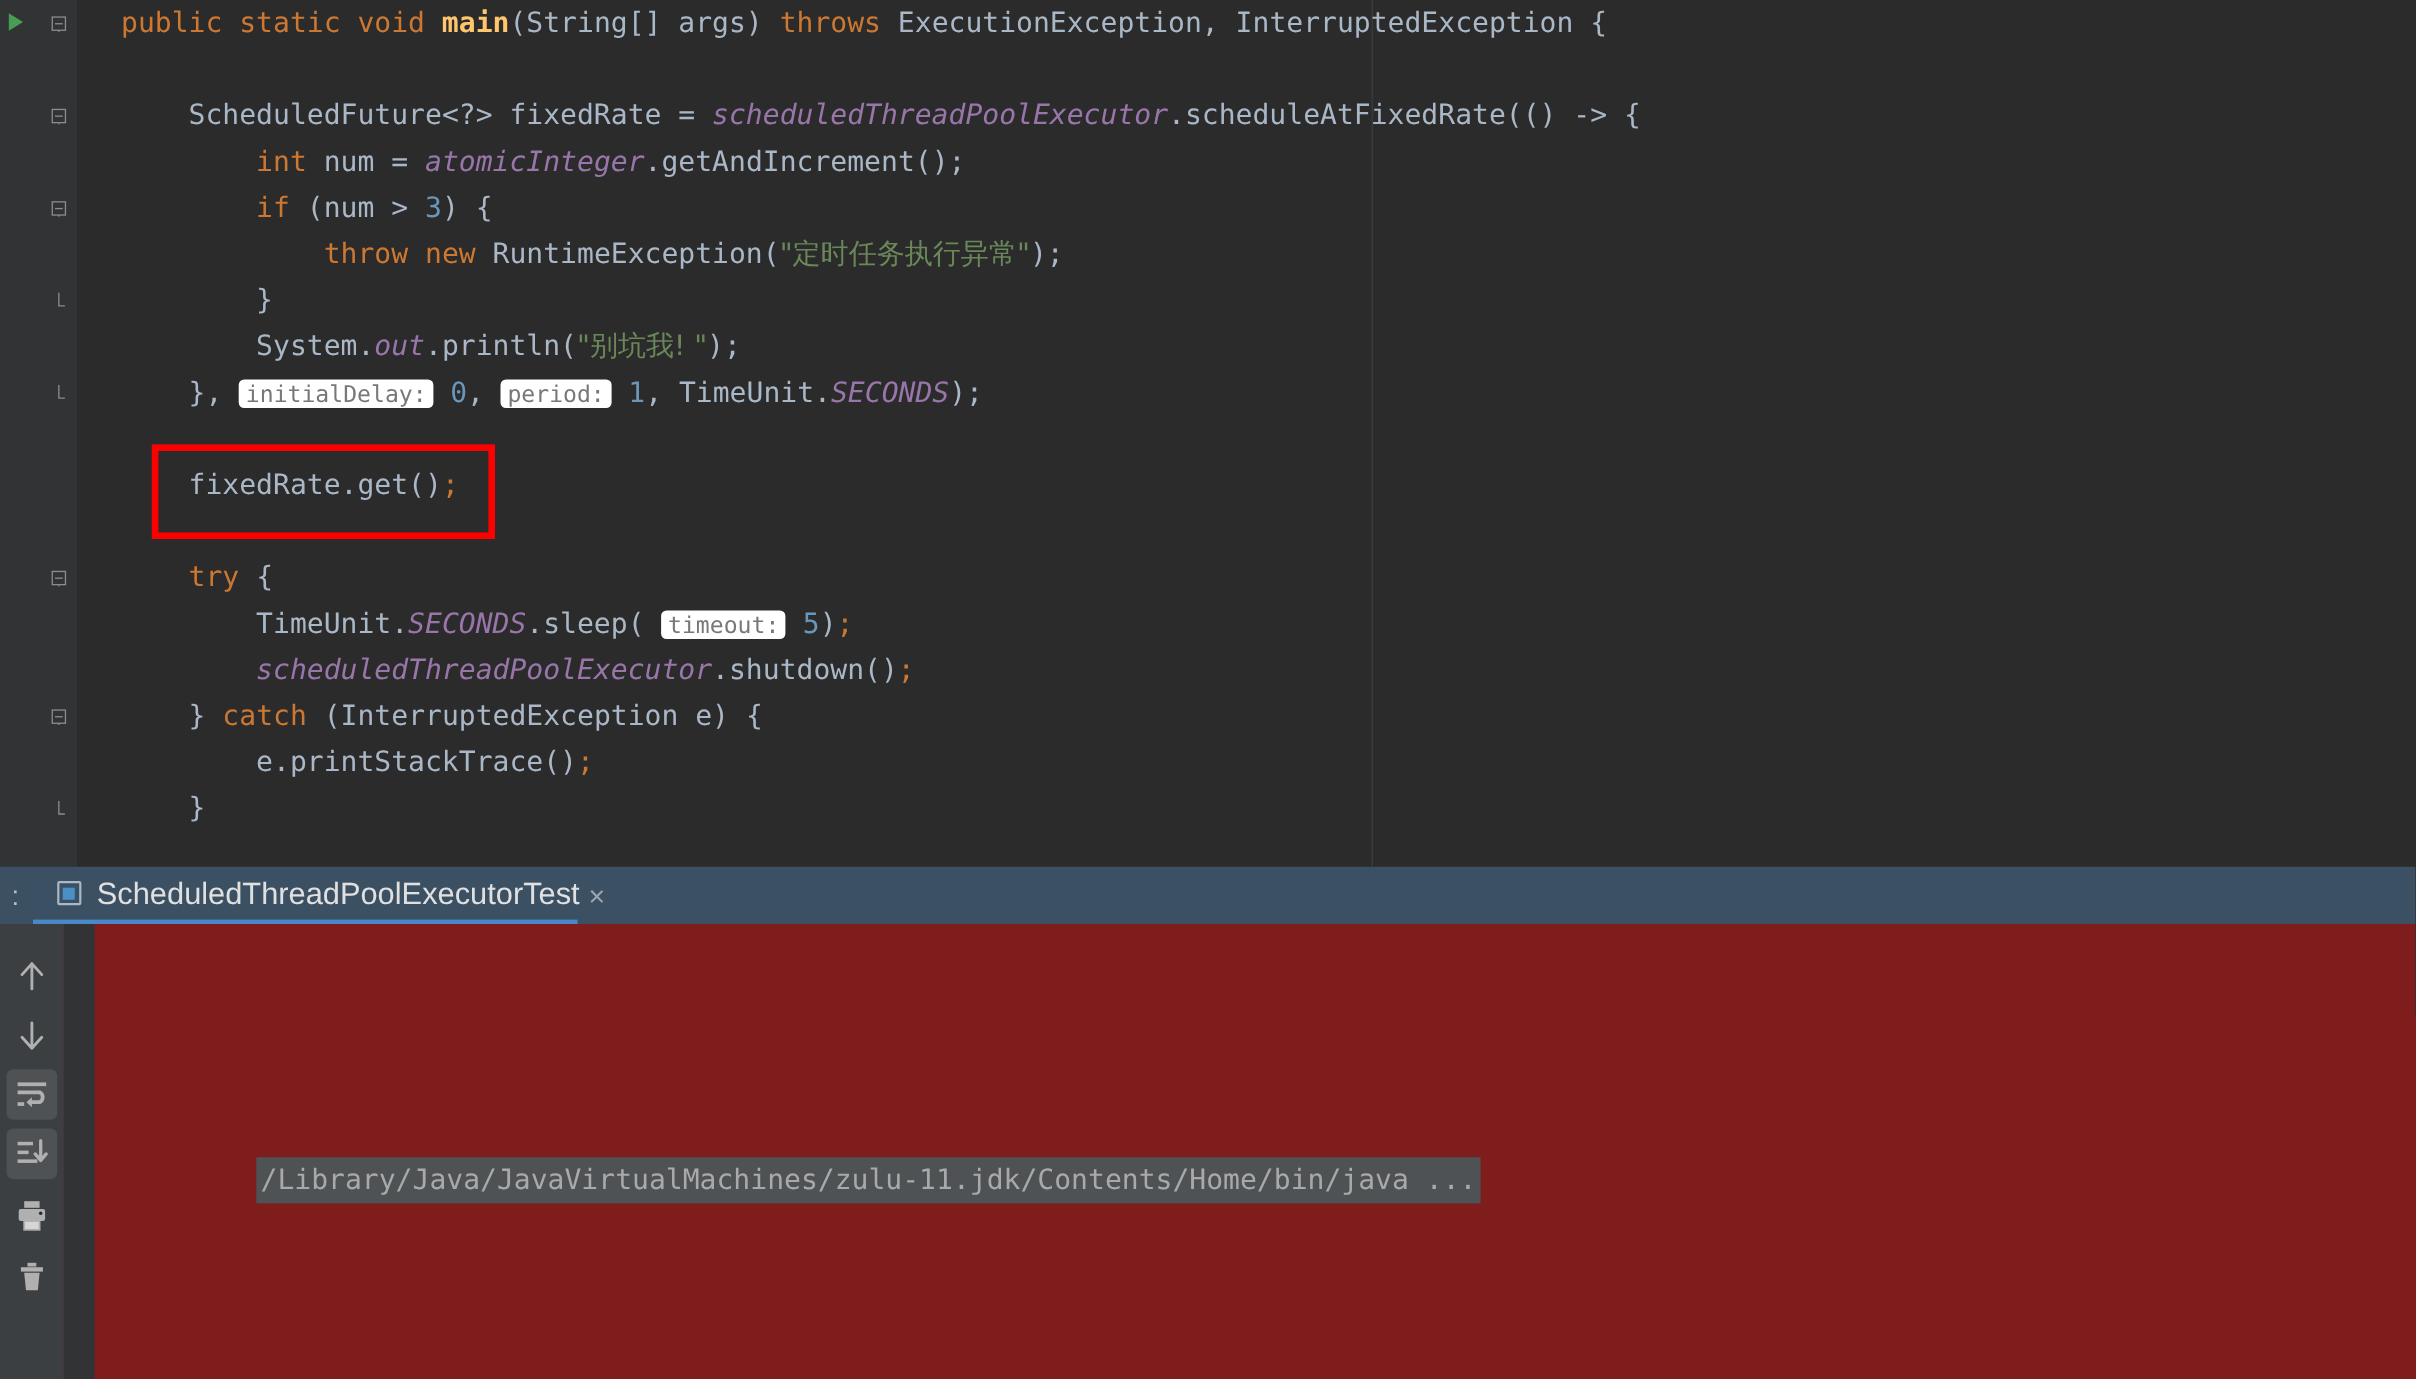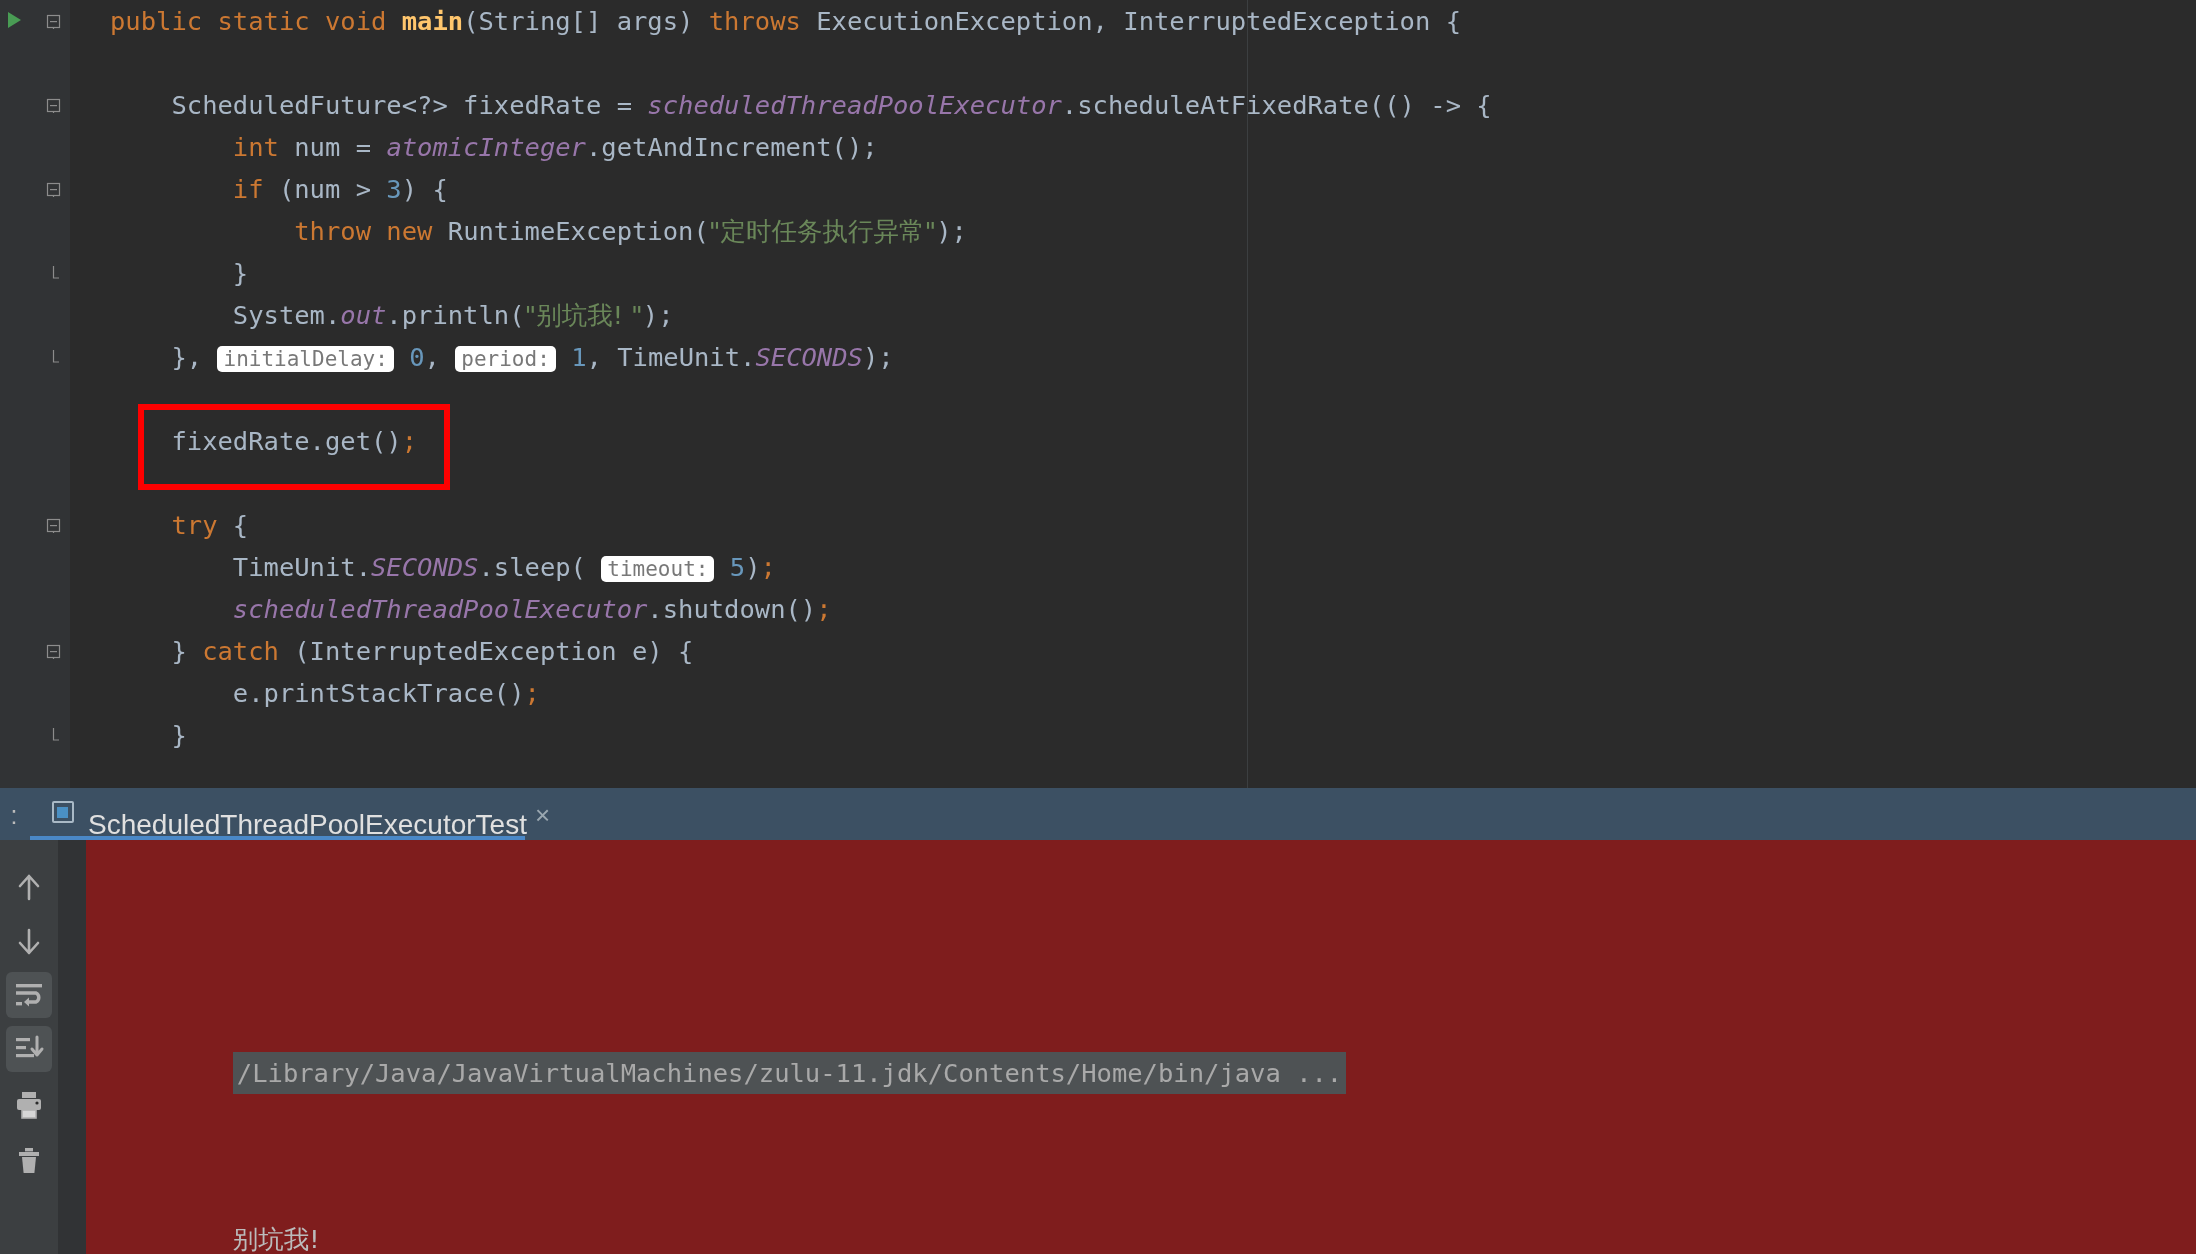--- a/index.html
+++ b/index.html
@@ -95,21 +95,20 @@
     border: 2px solid #a9b9c6; border-radius: 2px; background:#3c5063;
   }
   .tab-icon .inner {
     position:absolute; left:7px; top:6px; width:11px; height:11px;
     background:#4a90c4;
   }
   .tab-label {
     position: absolute; left: 88px; top: 9px;
     color: #e0e0e0; font-size: 28px;
     font-family: "Liberation Sans", sans-serif;
-    margin-top: 12px;
   }
   .tab-close {
     position: absolute; left: 535px; top: 12px;
     color: #9aa7b0; font-size: 26px;
     font-family: "Liberation Sans", sans-serif;
   }
   .tab-underline {
     position: absolute; left: 30px; top: 48px; width: 495px; height: 5px;
     background: #4a88c7;
   }
@@ -271,23 +270,20 @@
       </div>
     </div>
 
     <div class="console">
       <div class="console-gutter"></div>
 
       <div class="c-line" style="padding-top:2px">
         <span class="cmdline">/Library/Java/JavaVirtualMachines/zulu-11.jdk/Contents/Home/bin/java ...</span>
       </div>
 
-      <div class="c-line">
-        <span class="cn">别坑我!</span>
-      </div>
       
       
 
       
 
       
 
       
 
       

